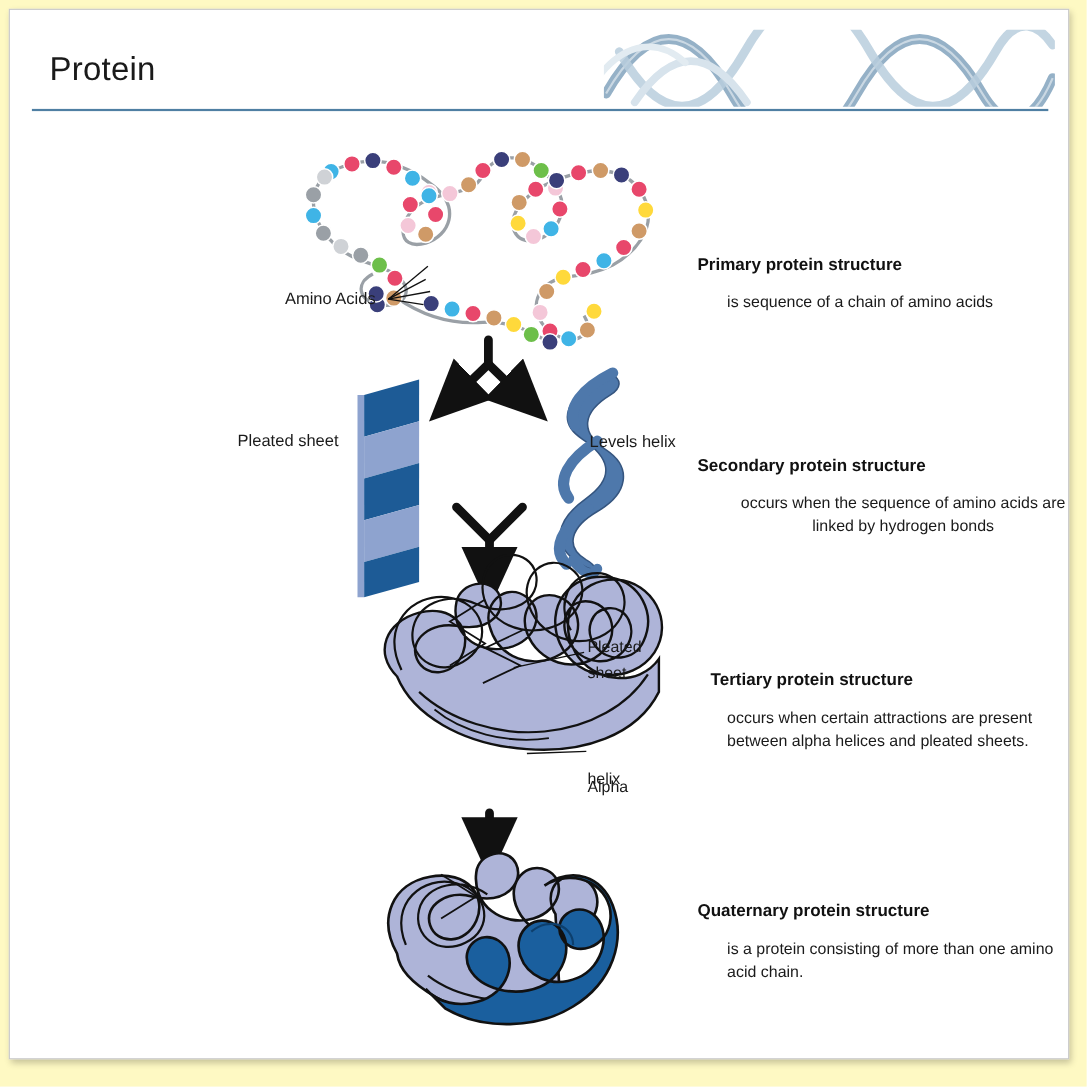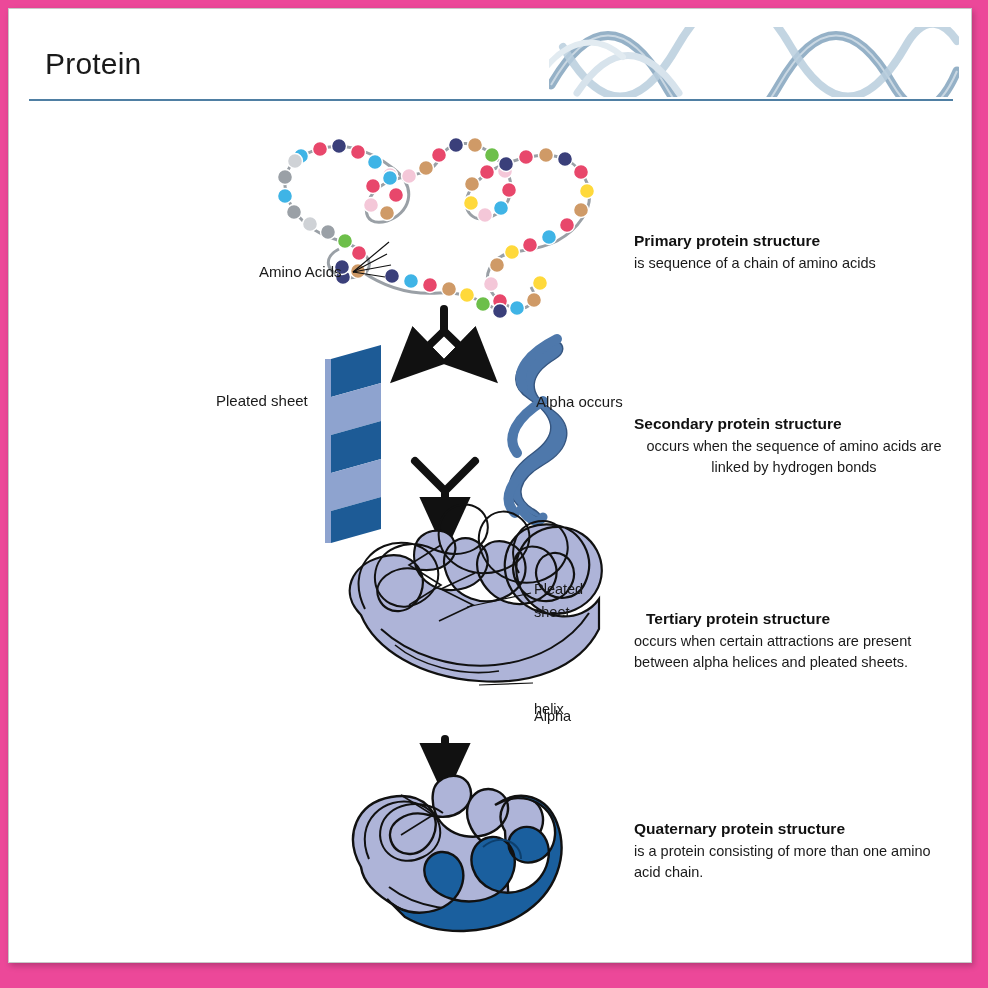--- a/index.html
+++ b/index.html
@@ -5,21 +5,21 @@
   html, body {
     margin: 0;
     padding: 0;
     background: #ffffff;
     font-family: "Liberation Sans", sans-serif;
   }
   #page {
     position: relative;
     width: 988px;
     height: 988px;
-    background: #ec4899;
+    background: #fef9c3;
     overflow: hidden;
   }
   .card {
     position: absolute;
     left: 8px;
     top: 8px;
     width: 964px;
     height: 955px;
     background: #ffffff;
     border: 1px solid #c8c8c8;
@@ -57,25 +57,26 @@
   }
   .right-head {
     position: absolute;
     left: 625px;
     font-size: 15.5px;
     font-weight: bold;
     color: #111;
   }
   .right-body {
     position: absolute;
-    left: 625px;
+    left: 652px;
     font-size: 14.5px;
     color: #1a1a1a;
     line-height: 1.45;
     width: 320px;
+    margin-top: 12px;
   }
   .svg-layer {
     position: absolute;
     left: 0;
     top: 0;
     width: 964px;
     height: 955px;
     pointer-events: none;
   }
   .small-note {
@@ -289,21 +290,21 @@
                  C408,908 388,902 378,890
                  L396,908 C430,928 480,926 512,906
                  C548,884 560,846 548,814
                  C538,788 512,778 486,796 Z" fill="#1a5f9e" stroke="#111111" stroke-width="2.4"></path>
         <path d="M474,838 C490,824 512,832 512,850" fill="none" stroke="#0d3f6d" stroke-width="2"></path>
       </g>
     </svg>
 
     <div class="label" style="left:250px; top:253px;">Amino Acids</div>
     <div class="label" style="left:207px; top:382px;">Pleated sheet</div>
-    <div class="label" style="left:527px; top:383px;">Alpha occurs</div>
+    <div class="label" style="left:527px; top:383px;">Levels helix</div>
 
     <div class="small-note" style="left:525px; top:571px;">Pleated</div>
     <div class="small-note" style="left:525px; top:594px;">sheet</div>
     <div class="small-note" style="left:525px; top:698px;">Alpha</div>
     <div class="small-note" style="left:525px; top:691px;">helix</div>
 
 
     <div class="right-head" style="top:223px;">Primary protein structure</div>
     <div class="right-body" style="top:244px;">is sequence of a chain of amino acids</div>
 

